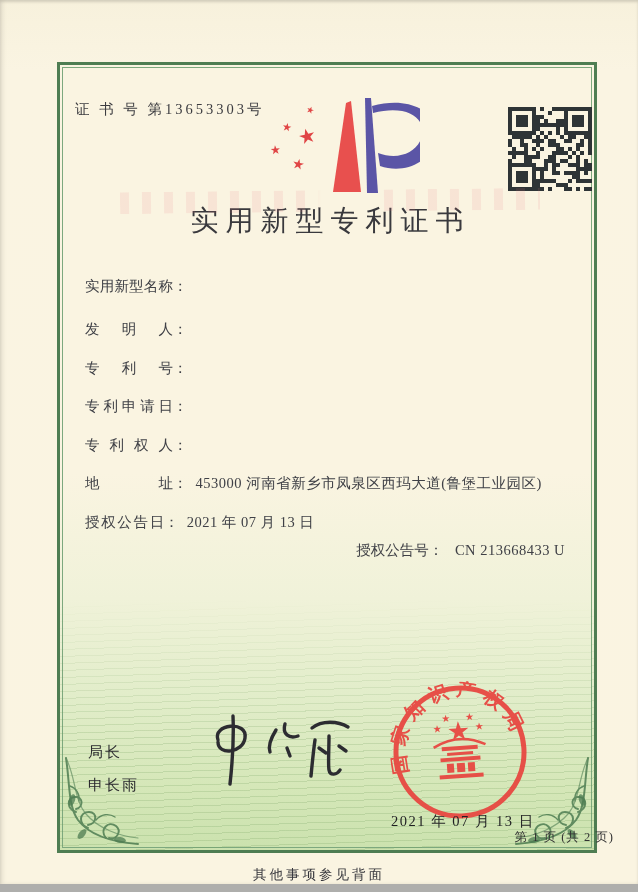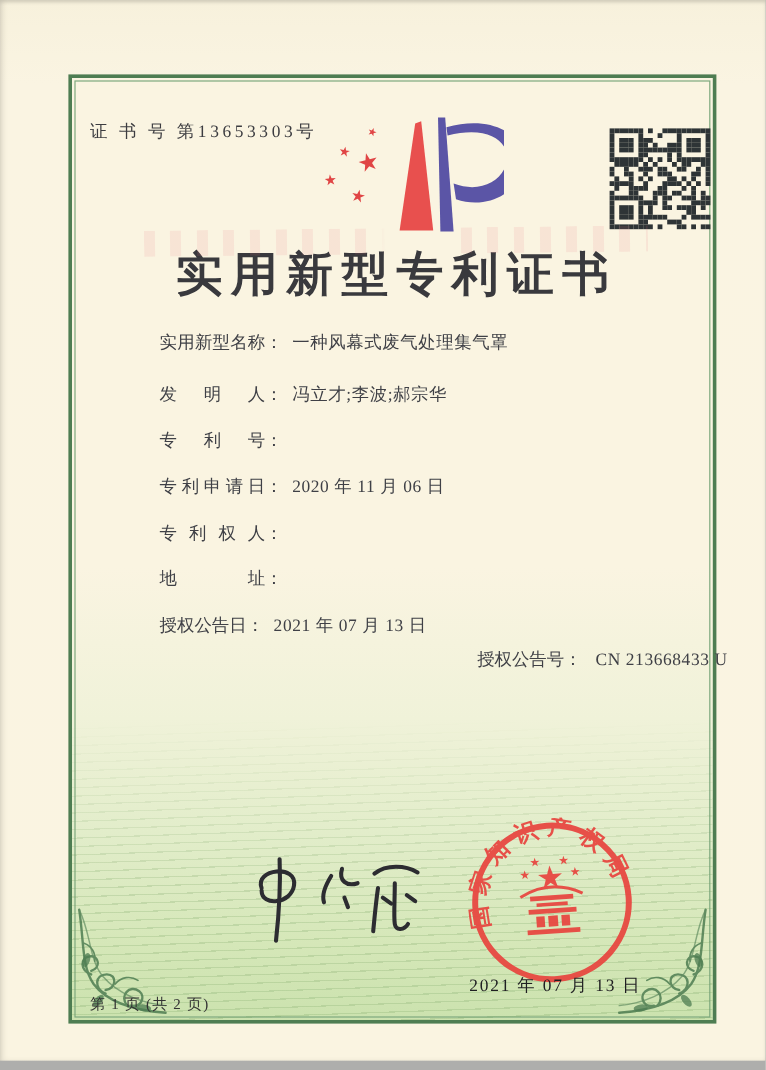--- a/index.html
+++ b/index.html
@@ -44,59 +44,59 @@
     font-size:14.5px; letter-spacing:3px; color:#3c3c40;
   }
   .logo { position:absolute; left:262px; top:96px; width:165px; height:102px; }
   .logo .star { position:absolute; color:#e04545; line-height:1; }
   .qr { position:absolute; left:508px; top:107px; width:84px; height:84px;
         display:grid; grid-template-columns:repeat(21,1fr); grid-template-rows:repeat(21,1fr); }
   .qr .m { background:#2e3436; }
 
   .title {
     position:absolute; left:57px; top:202px; width:540px;
-    text-align:center; font-size:39px; font-weight:700;
+    text-align:center; font-size:28px; font-weight:400;
     letter-spacing:7px; color:#39393d; text-indent:7px;
   }
 
   
   .security-marks {
     position:absolute; left:120px; top:190px; width:420px; height:22px;
     background:repeating-linear-gradient(90deg, rgba(232,120,130,.28) 0 9px, rgba(232,120,130,0) 9px 22px);
     -webkit-mask-image:linear-gradient(90deg,#000 0 45%, transparent 48% 60%, #000 63%);
     mask-image:linear-gradient(90deg,#000 0 45%, transparent 48% 60%, #000 63%);
     opacity:.45; filter:blur(.6px); transform:rotate(-.6deg);
   }
 
   
   .fields { position:absolute; left:85px; top:276px; width:480px; font-size:14.5px; color:#3f4046; }
   .row { display:flex; margin-bottom:17.5px; line-height:21px; white-space:nowrap; }
   .row.first { margin-bottom:22px; }
-  .lbl { display:inline-block; width:88px; text-align:justify; text-align-last:justify;margin-left:48px; }
+  .lbl { display:inline-block; width:88px; text-align:justify; text-align-last:justify; }
   .colon { display:inline-block; margin-right:8px; }
   .row .val { letter-spacing:.5px; }
   .row.double .pair2 { margin-left:42px;margin-top:28px; }
   .row.double .lbl2 { display:inline-block; }
 
   
   .paras { position:absolute; left:83px; top:538px; width:478px;
            font-size:13.5px; line-height:25.5px; color:#3e3f47; text-align:justify; }
   .paras p { text-indent:2em; letter-spacing:.3px; }
 
   
   .signoff { position:absolute; left:88px; top:735px;
              font-family:"Liberation Sans","DejaVu Sans",sans-serif;
              font-size:15px; color:#2a2a2e; letter-spacing:2px; line-height:33px; font-weight:500; }
   .signature-svg { position:absolute; left:192px; top:712px; }
 
   
   .seal { position:absolute; left:390px; top:682px; width:140px; height:140px; transform:rotate(-4deg); opacity:.93; }
   .seal-date { position:absolute; left:391px; top:812px; font-size:14.5px; color:#1f1f22; letter-spacing:1.5px; }
 
-  .page-indicator { position:absolute; left:50px; top:829px; width:540px; text-align:left;
+  .page-indicator { position:absolute; left:74px; top:829px; width:540px; text-align:right;
                     font-size:12.5px; color:#333; letter-spacing:1px;padding-left:25px; }
   .footer-note { position:absolute; left:0; top:866px; width:638px; text-align:center;
                  font-size:13.5px; color:#34343a; letter-spacing:3px; }
 </style>
 </head>
 <body>
 
 <div class="page">
 
   <div class="frame">
@@ -596,56 +596,58 @@
       <div class="m"></div>
     </div>
 
   <div class="title">实用新型专利证书</div>
   <div class="security-marks"></div>
 
   <div class="fields">
     <div class="row first">
       <span class="lbl">实用新型名称</span>
         <span class="colon">：</span>
-      <span class="val">一种风幕式废气处理集气罩</span>
     </div>
     <div class="row">
       <span class="lbl">发明人</span>
         <span class="colon">：</span>
-      <span class="val">冯立才;李波;郝宗华</span>
     </div>
     <div class="row">
       <span class="lbl">专利号</span>
         <span class="colon">：</span>
     </div>
     <div class="row">
       <span class="lbl">专利申请日</span>
         <span class="colon">：</span>
-      <span class="val">2020 年 11 月 06 日</span>
     </div>
     <div class="row">
       <span class="lbl">专利权人</span>
         <span class="colon">：</span>
     </div>
     <div class="row">
       <span class="lbl">地址</span>
         <span class="colon">：</span>
+      <span class="val">453000 河南省新乡市凤泉区西玛大道(鲁堡工业园区)</span>
     </div>
     <div class="row double">
       <span class="lbl">授权公告日</span>
         <span class="colon">：</span>
       <span class="val">2021 年 07 月 13 日</span>
       <span class="pair2">
         <span class="lbl2">授权公告号</span><span class="colon">：</span>
         <span class="val">CN 213668433 U</span>
       </span>
     </div>
   </div>
 
 
+  <div class="signoff">
+    <div>局长</div>
+    <div>申长雨</div>
+  </div>
 
   <svg class="signature-svg" width="170" height="86" viewBox="0 0 170 86">
     <g fill="none" stroke="#2c2c31" stroke-width="3.4" stroke-linecap="round" stroke-linejoin="round">
       <path d="M26,28 C20,12 56,8 53,26 C51,41 26,44 26,30"></path>
       <path d="M41,4 C42,28 40,54 38,72"></path>
       <path d="M84,18 C79,26 76,34 78,40"></path>
       <path d="M93,12 C90,22 97,27 106,24"></path>
       <path d="M95,36 l3,8"></path>
       <path d="M120,16 C130,8 146,9 156,15"></path>
       <path d="M123,28 C121,42 120,54 119,64"></path>
@@ -675,15 +677,16 @@
       <rect x="56" y="81" width="7" height="9"></rect>
       <rect x="66" y="81" width="8" height="9"></rect>
       <rect x="77" y="81" width="7" height="9"></rect>
       <rect x="48" y="92" width="44" height="4"></rect>
       <path d="M44,64 q26,-14 52,0" fill="none" stroke="#e8453f" stroke-width="2.5"></path>
     </g>
   </svg>
   <div class="seal-date">2021 年 07 月 13 日</div>
 
   <div class="page-indicator">第 1 页 (共 2 页)</div>
+  <div class="footer-note">其他事项参见背面</div>
 
 </div>
 <div class="scanner-strip"></div>
 
 </body></html>

